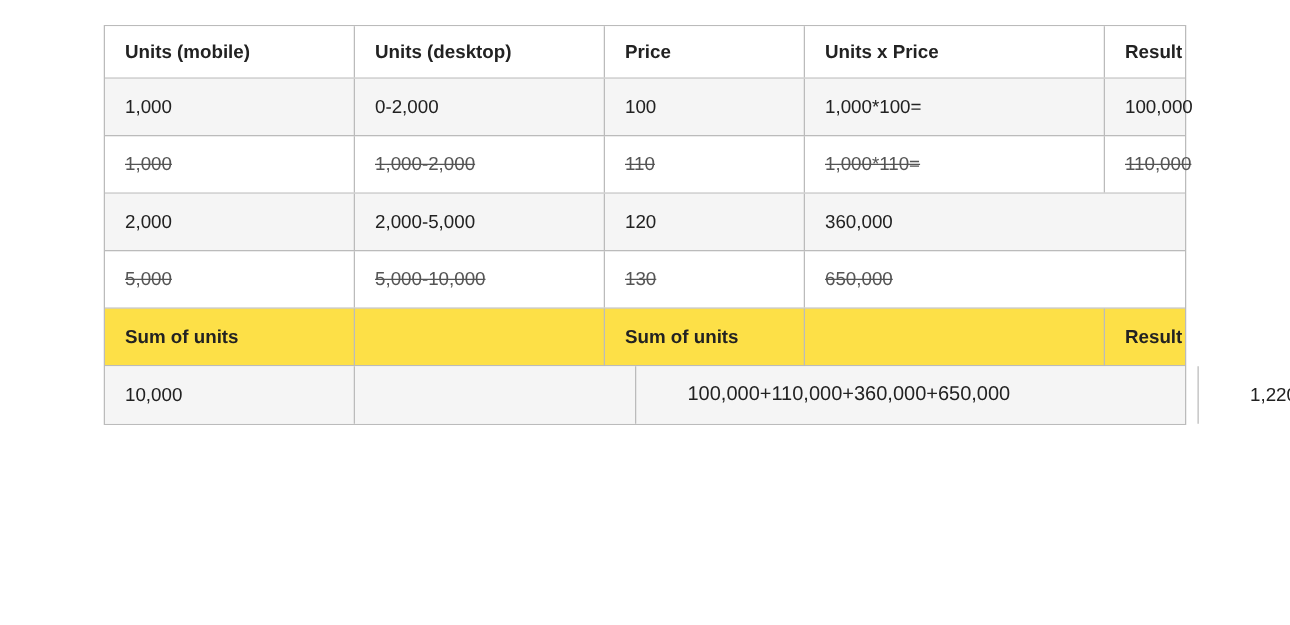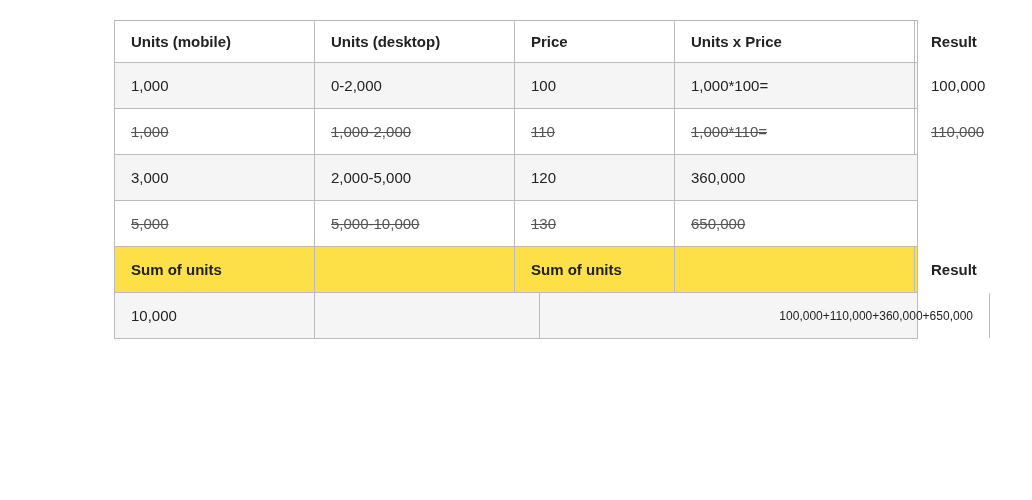--- a/index.html
+++ b/index.html
@@ -9,21 +9,21 @@
       font-size: 15px;
       color: #222;
       width: 1032px;
       min-height: 500px;
       display: flex;
       align-items: flex-start;
       justify-content: center;
       padding: 20px;
     }
     .table-wrapper {
-      width: 804px;
+      width: 866px;
       border: 1.5px solid #bbb;
     }
     .table-row {
       display: grid;
       grid-template-columns: 200px 200px 160px 240px 180px;
       border-bottom: 1.5px solid #bbb;
     }
     .table-row:last-child {
       border-bottom: none;
       gap: 25px;
@@ -120,21 +120,21 @@
     <div class="cell">
       <span>1,000*110=</span>
     </div>
     <div class="cell">
       <span>110,000</span>
     </div>
   </div>
 
   <div class="table-row data-row-light">
     <div class="cell">
-      <span>3,000</span>
+      <span>2,000</span>
     </div>
     <div class="cell">
       <span>2,000-5,000</span>
     </div>
     <div class="cell">
       <span>120</span>
     </div>
     <div class="cell">
       <span>360,000</span>
     </div>
@@ -173,21 +173,21 @@
     </div>
   </div>
 
   <div class="table-row summary-value-row">
     <div class="cell">
       <span>10,000</span>
     </div>
     <div class="cell">
       <span></span>
     </div>
-    <div class="cell" style="grid-column: span 2; font-size:12px;justify-content:flex-end;">
+    <div class="cell" style="grid-column: span 2; font-size:16px;">
       <span>100,000+110,000+360,000+650,000</span>
     </div>
     <div class="cell">
       <span>1,220,000</span>
     </div>
   </div>
 
 </div>
 
 </body></html>

